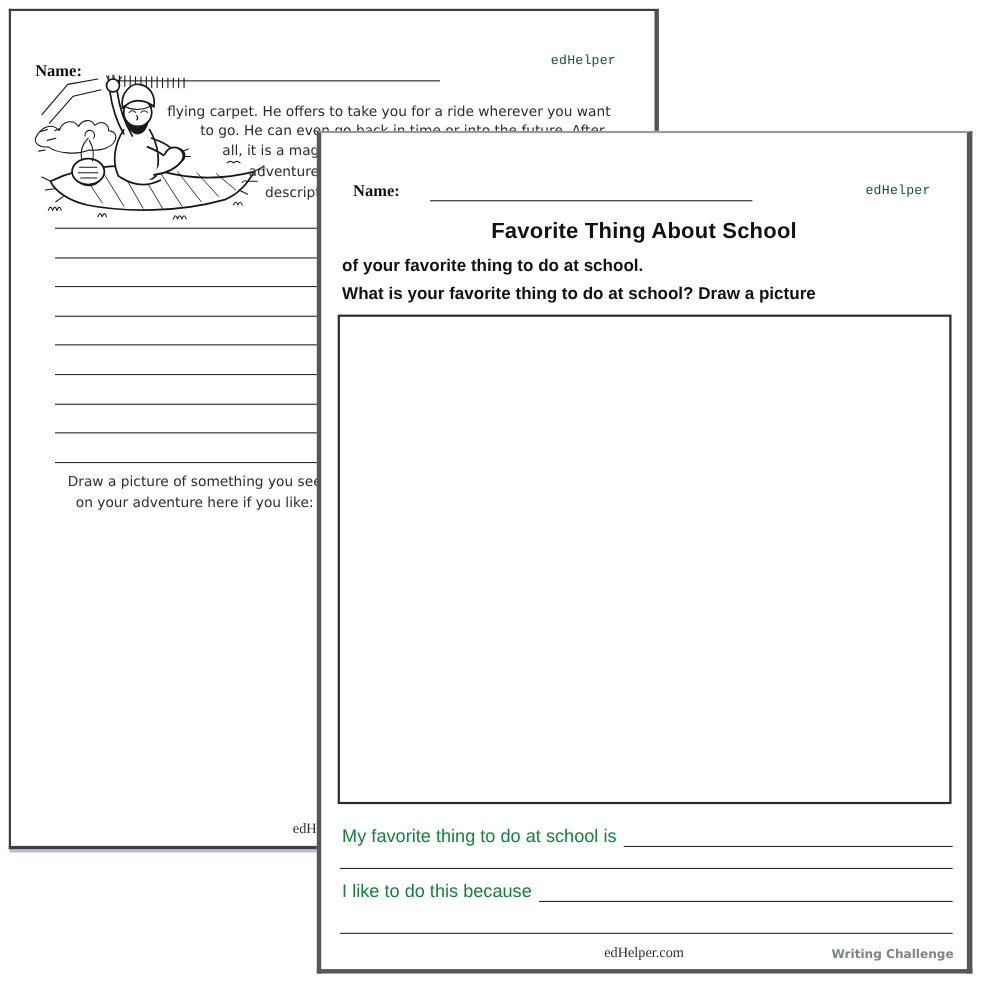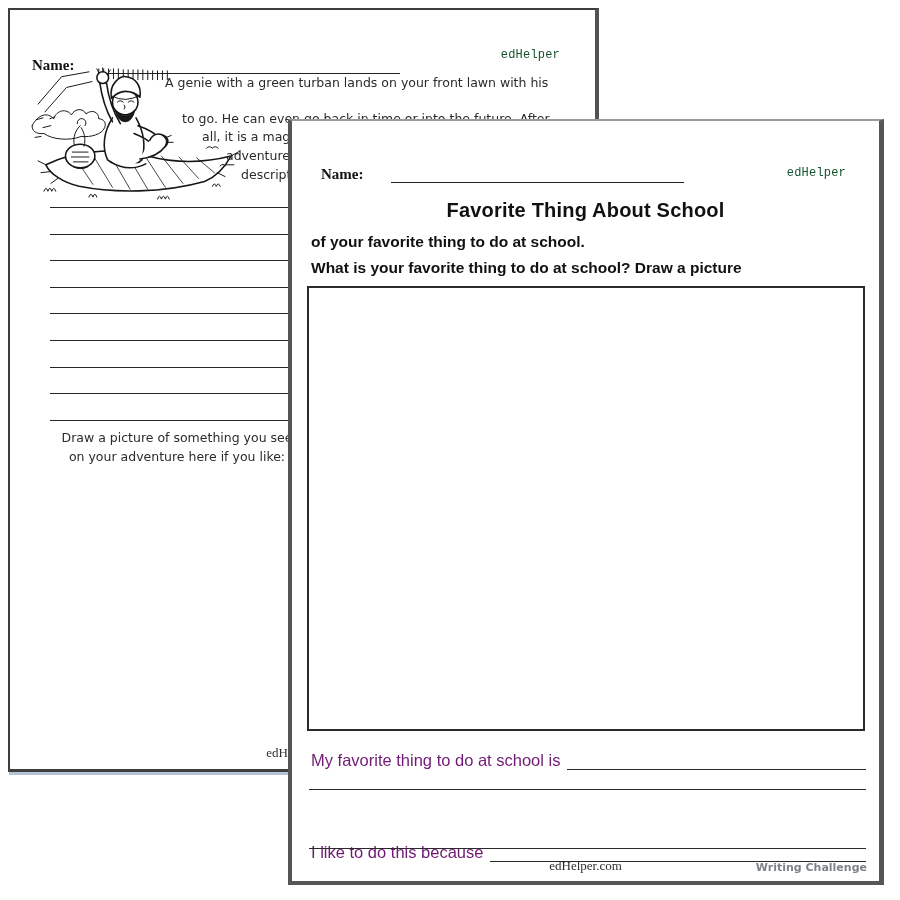--- a/index.html
+++ b/index.html
@@ -26,21 +26,21 @@
   .writing-line{position:absolute;left:40px;width:512px;height:0;border-bottom:1.6px solid #262626;}
   .draw-prompt{position:absolute;left:0;top:418px;width:334px;text-align:center;font-size:12.5px;line-height:19px;}
   .footer-center{position:absolute;left:0;width:100%;text-align:center;
     font-family:"Liberation Serif", serif;font-size:13px;color:#2e2e2e;}
   .illustration{position:absolute;left:18px;top:53px;width:215px;height:140px;}
   
   .title{position:absolute;left:0;top:78px;width:100%;text-align:center;
     font-size:20px;font-weight:bold;letter-spacing:.2px;color:#111;}
   .instructions{position:absolute;left:19px;top:108px;font-size:15.5px;font-weight:bold;line-height:26px;color:#111;}
   .drawing-box{position:absolute;left:15px;top:165px;width:554px;height:441px;border:2px solid #2b2b2b;background:#fff;}
-  .prompt-row{position:absolute;left:19px;right:13px;display:flex;align-items:flex-end;font-size:16.5px;color:#701a75;}
+  .prompt-row{position:absolute;left:19px;right:13px;display:flex;align-items:flex-end;font-size:16.5px;color:#15803d;}
   .prompt-row .blank{flex:1;border-bottom:1.6px solid #2a2a2a;height:18px;margin-left:7px;}
   .fill-line{position:absolute;left:17px;right:13px;height:0;border-bottom:1.6px solid #2a2a2a;}
   .footer-right{position:absolute;right:12px;top:740px;font-family:"DejaVu Sans", sans-serif;
     font-size:11px;color:var(--muted-gray,#7d8488);font-weight:bold;}
   svg .ln{fill:none;stroke:#161616;stroke-width:1.6;stroke-linecap:round;stroke-linejoin:round;}
   svg .thin{stroke-width:1px;}
 </style>
 </head>
 <body>
 
@@ -88,21 +88,21 @@
       <path class="thin" d="M84,34 q13,7 28,-1"></path>
       <path class="thin" d="M89,40 q3,-3 6,0 M100,40 q3,-3 6,0 M96,43 q2,2 0,4"></path>
       <path d="M87,49 q10,11 20,-1 q-3,12 -10,12 q-7,0 -10,-11 z" fill="#1a1a1a" style="stroke-width:1"></path>
       <path class="thin" d="M93,50 q4,3 9,-1" style="stroke:#ffffff"></path>
 
       <path class="thin" d="M14,131 q2,-6 4,0 q2,-6 4,0 q2,-6 4,0 M60,137 q2,-6 4,0 q2,-6 4,0 M130,139 q2,-6 4,0 q2,-6 4,0 q2,-6 4,0 M186,126 q2,-5 4,0 q2,-5 4,0"></path>
       <path class="thin" d="M180,87 q3,-3 6,0 q3,-3 6,0 M194,105 q3,-3 5,0"></path>
     </g>
   </svg>
 
-  <span class="story-line comic" style="left:155px;top:65px;">A genie with a green turban lands on your front lawn with his</span>
+  <span class="story-line comic" style="left:142px;top:83px;">flying carpet.  He offers to take you for a ride wherever you want</span>
   <span class="story-line comic" style="left:172px;top:101px;">to go.  He can even go back in time or into the future.  After</span>
   <span class="story-line comic" style="left:192px;top:119px;">all, it is a magi</span>
   <span class="story-line comic" style="left:216px;top:138px;">adventure</span>
   <span class="story-line comic" style="left:231px;top:157px;">descriptio</span>
 
   <div id="writing-lines">
       <div class="writing-line" style="top: 197px;"></div>
       <div class="writing-line" style="top: 224px;"></div>
       <div class="writing-line" style="top: 250px;"></div>
       <div class="writing-line" style="top: 277px;"></div>
@@ -137,21 +137,21 @@
   </div>
 
   <div class="drawing-box"></div>
 
   <div class="prompt-row" style="top:630px;">
     <span>My favorite thing to do at school is</span>
     <span class="blank"></span>
   </div>
   <div class="fill-line" style="top:668px;"></div>
 
-  <div class="prompt-row" style="top:680px;margin-top:42px;">
+  <div class="prompt-row" style="top:680px;">
     <span>I like to do this because</span>
     <span class="blank"></span>
   </div>
   <div class="fill-line" style="top:727px;"></div>
 
   <div class="footer-center" style="top:737px;">edHelper.com</div>
   <div class="footer-right">Writing Challenge</div>
 </div>
 
 </body></html>

